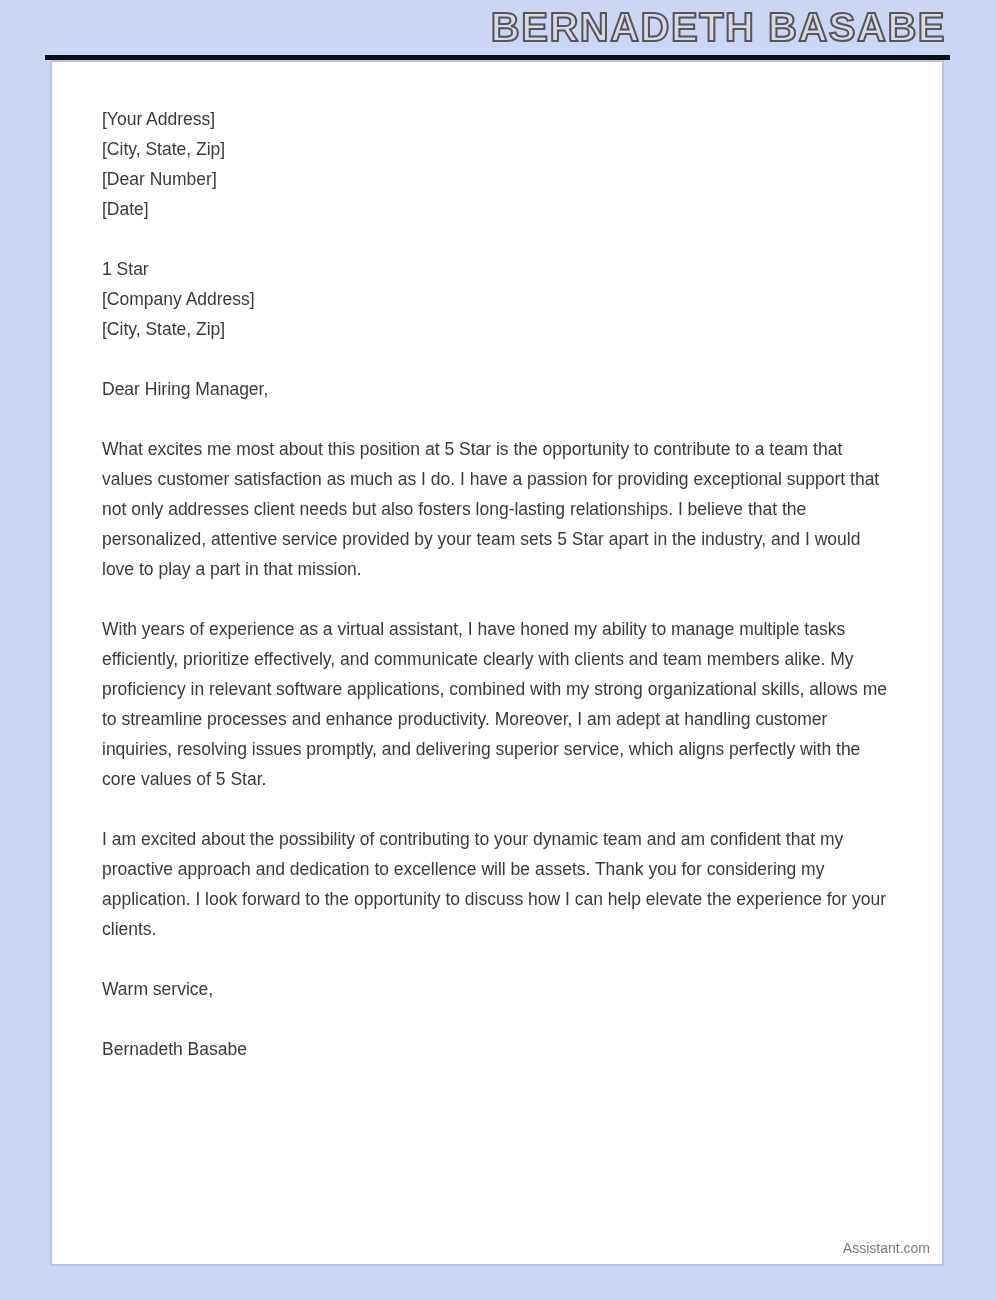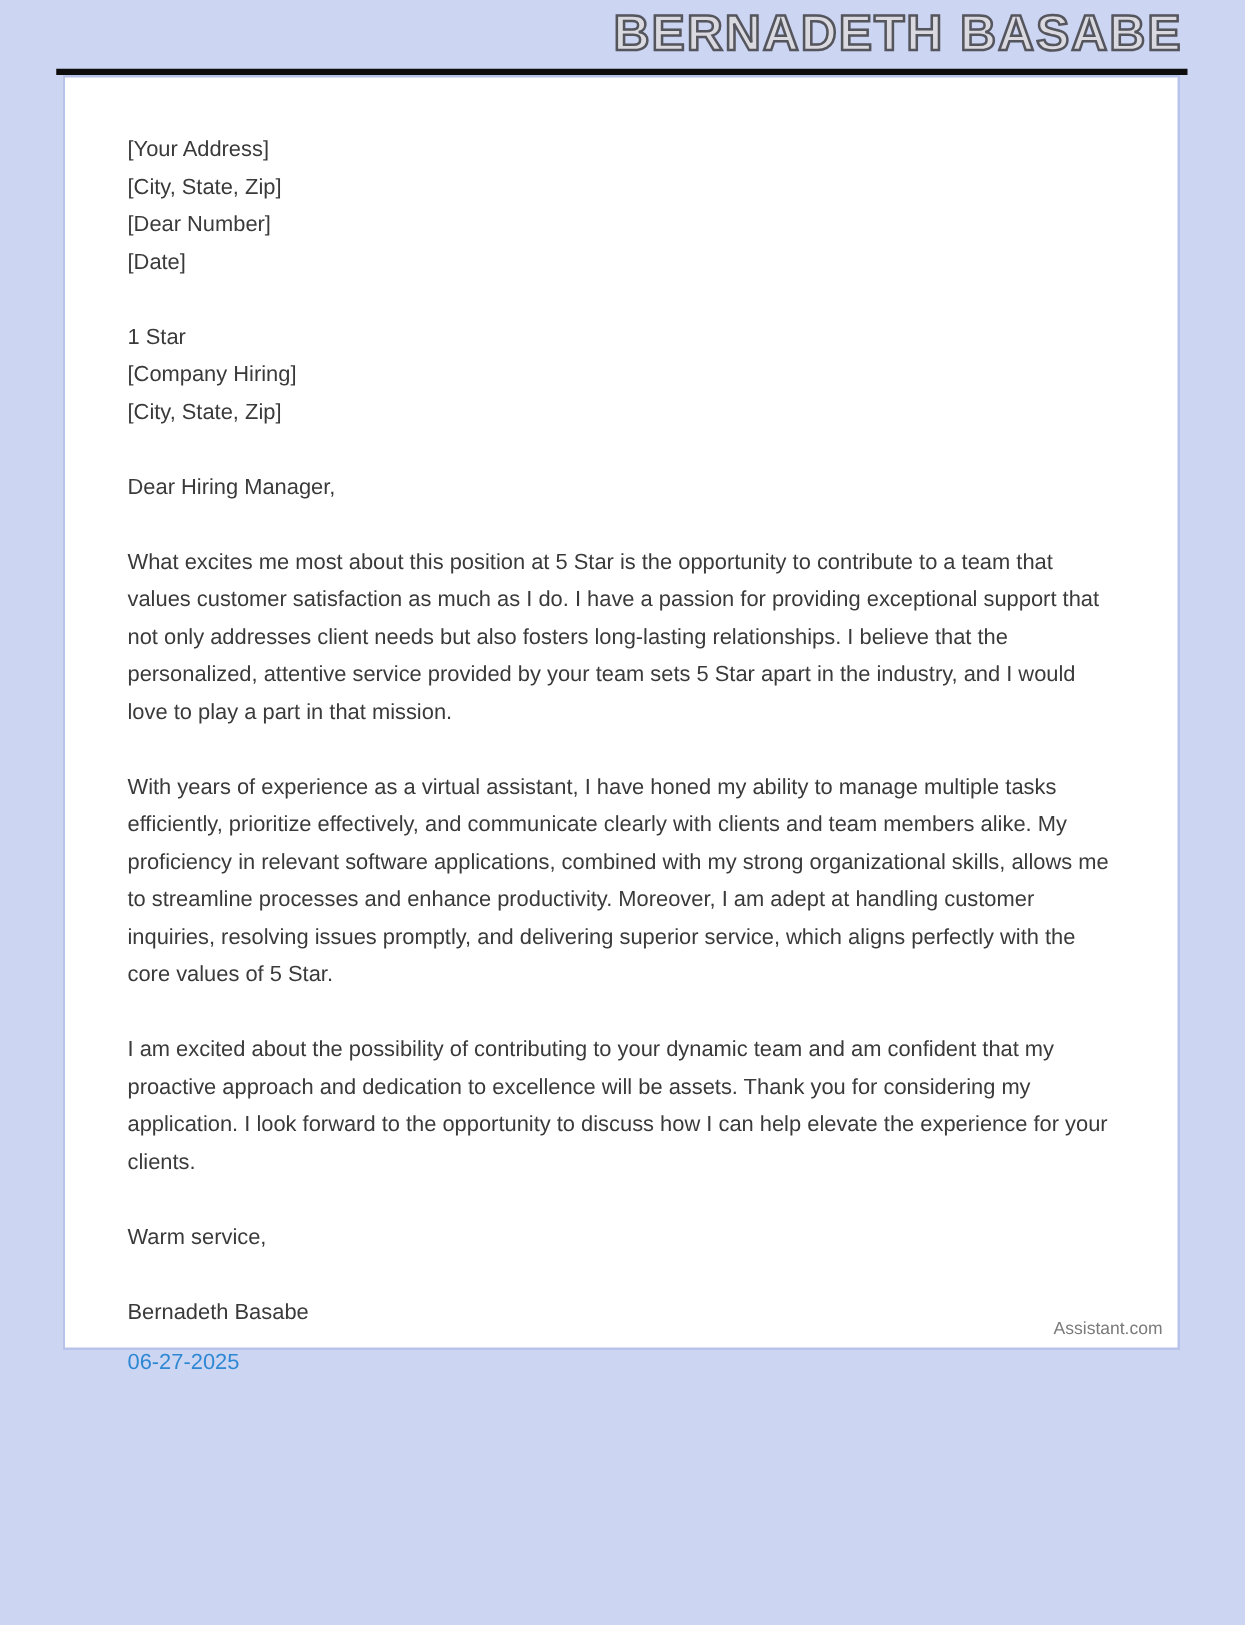--- a/index.html
+++ b/index.html
@@ -34,21 +34,21 @@
     right: 46px;
     top: 55px;
     height: 5px;
     background: #0e0e0e;
   }
   .page {
     position: absolute;
     left: 50px;
     top: 60px;
     width: 894px;
-    height: 1020px;
+    height: 1206px;
     background: #ffffff;
     border: 2px solid #b7c3ea;
     padding: 42px 50px 0 50px;
   }
   .letter {
     color: #3a3a3a;
     font-size: 17.5px;
     line-height: 30px;
   }
   .block { margin-bottom: 30px; }
@@ -81,32 +81,31 @@
 
     <section class="block">
       <p>[Your Address]</p>
       <p>[City, State, Zip]</p>
       <p>[Dear Number]</p>
       <p>[Date]</p>
     </section>
 
     <section class="block">
       <p>1 Star</p>
-      <p>[Company Hiring]</p>
+      <p>[Company Address]</p>
       <p>[City, State, Zip]</p>
     </section>
 
     <p class="para">Dear Hiring Manager,</p>
 
     <p class="para">What excites me most about this position at 5 Star is the opportunity to contribute to a team that values customer satisfaction as much as I do. I have a passion for providing exceptional support that not only addresses client needs but also fosters long-lasting relationships. I believe that the personalized, attentive service provided by your team sets 5 Star apart in the industry, and I would love to play a part in that mission.</p>
     <p class="para">With years of experience as a virtual assistant, I have honed my ability to manage multiple tasks efficiently, prioritize effectively, and communicate clearly with clients and team members alike. My proficiency in relevant software applications, combined with my strong organizational skills, allows me to streamline processes and enhance productivity. Moreover, I am adept at handling customer inquiries, resolving issues promptly, and delivering superior service, which aligns perfectly with the core values of 5 Star.</p>
     <p class="para">I am excited about the possibility of contributing to your dynamic team and am confident that my proactive approach and dedication to excellence will be assets. Thank you for considering my application. I look forward to the opportunity to discuss how I can help elevate the experience for your clients.</p>
 
     <p class="para">Warm service,</p>
 
     <p>Bernadeth Basabe</p>
 
-    <p class="date-link">06-27-2025</p>
 
   </div>
 
   <div class="brand">Assistant.com</div>
 </main>
 
 </body></html>

